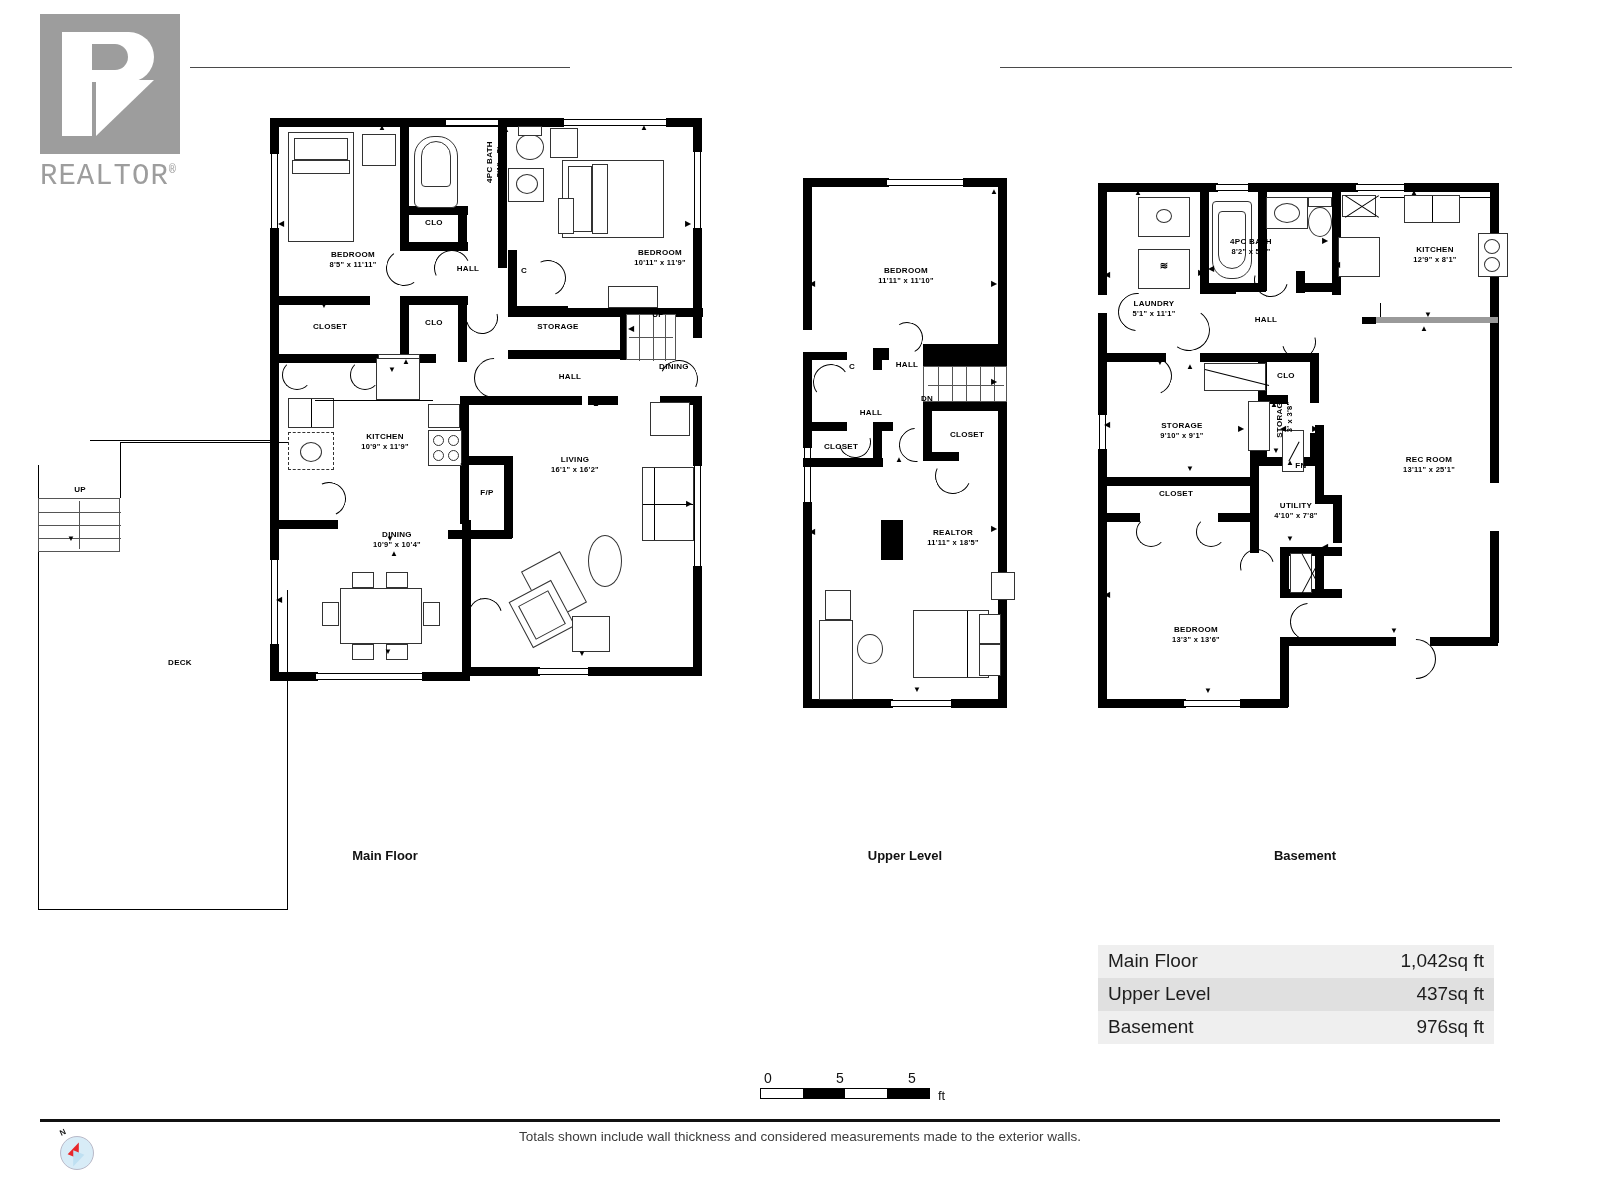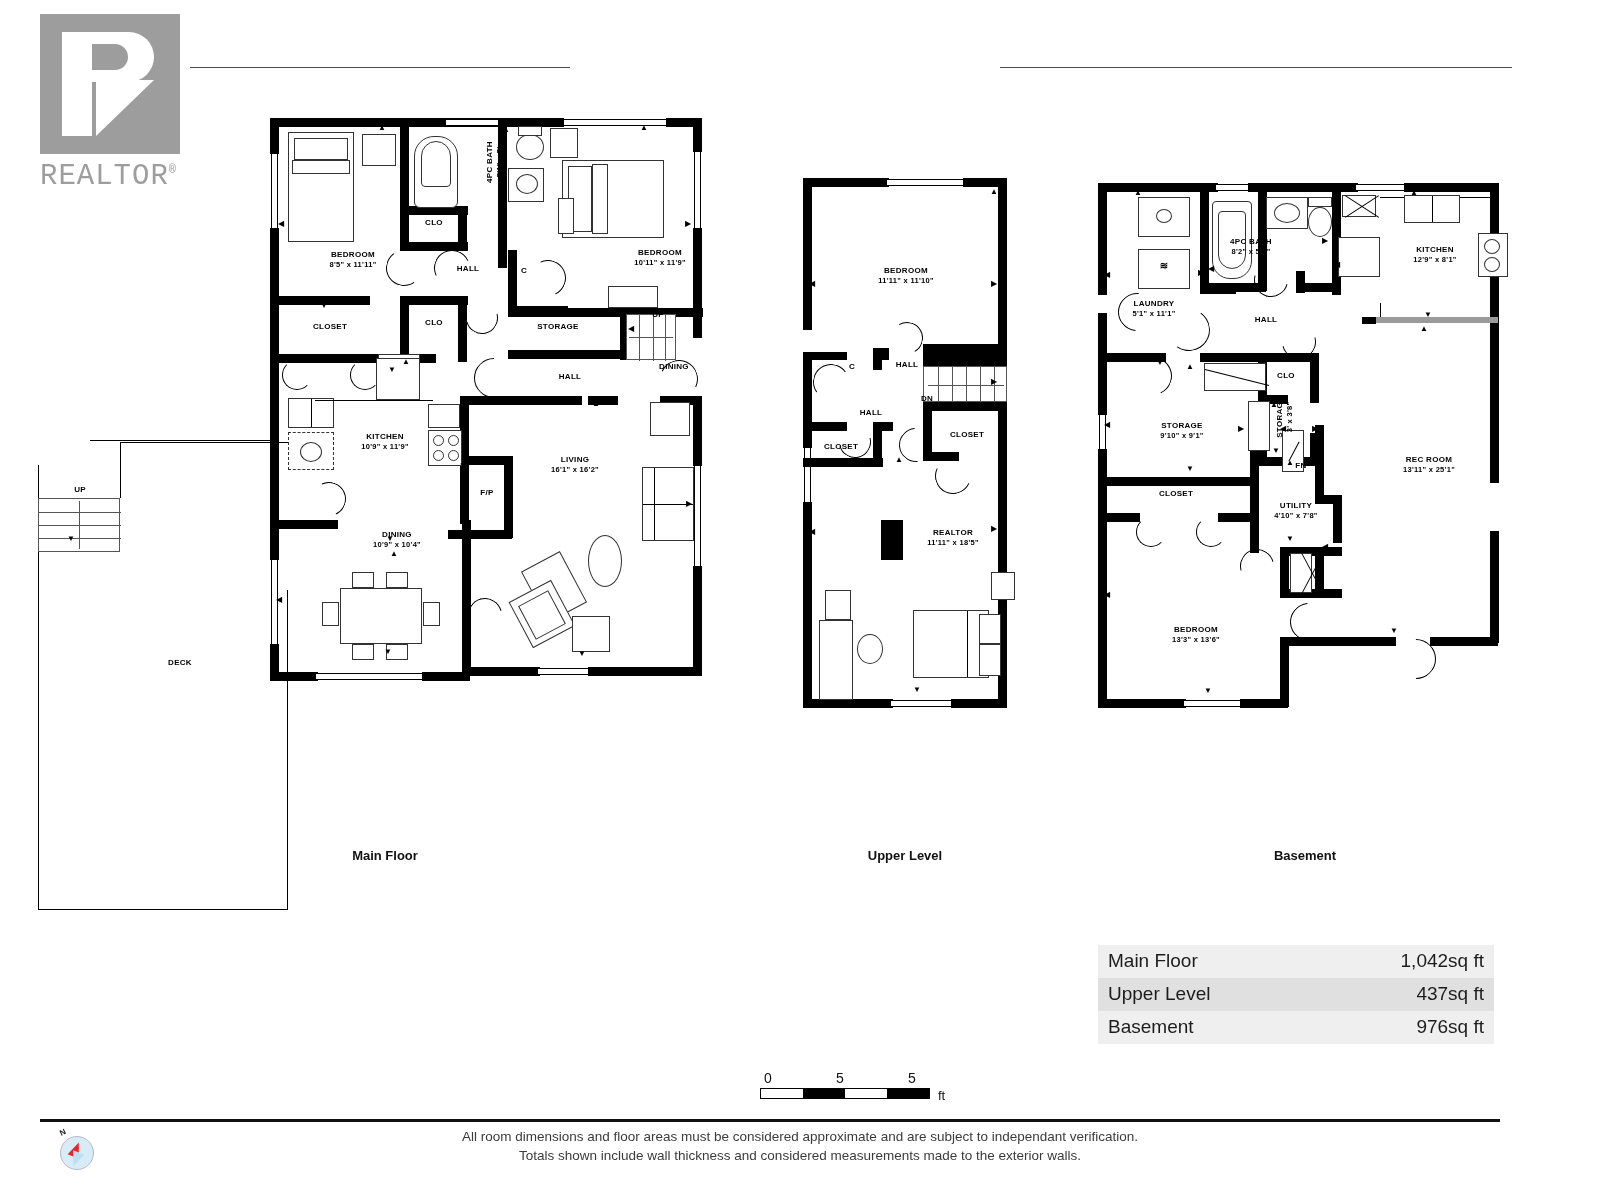--- a/index.html
+++ b/index.html
@@ -651,18 +651,17 @@
   <div class="footrule"></div>
 
   <div class="compass">
     <div class="ring"></div>
     <div class="needle-r"></div>
     <div class="needle-b"></div>
     <div class="n">N</div>
   </div>
 
   <div class="disclaimer">
-    <div>All room dimensions and floor areas must be considered approximate and are subject to independant verification.</div>
     <div>Totals shown include wall thickness and considered measurements made to the exterior walls.</div>
   </div>
 
 
 </div>
 
 </body></html>

